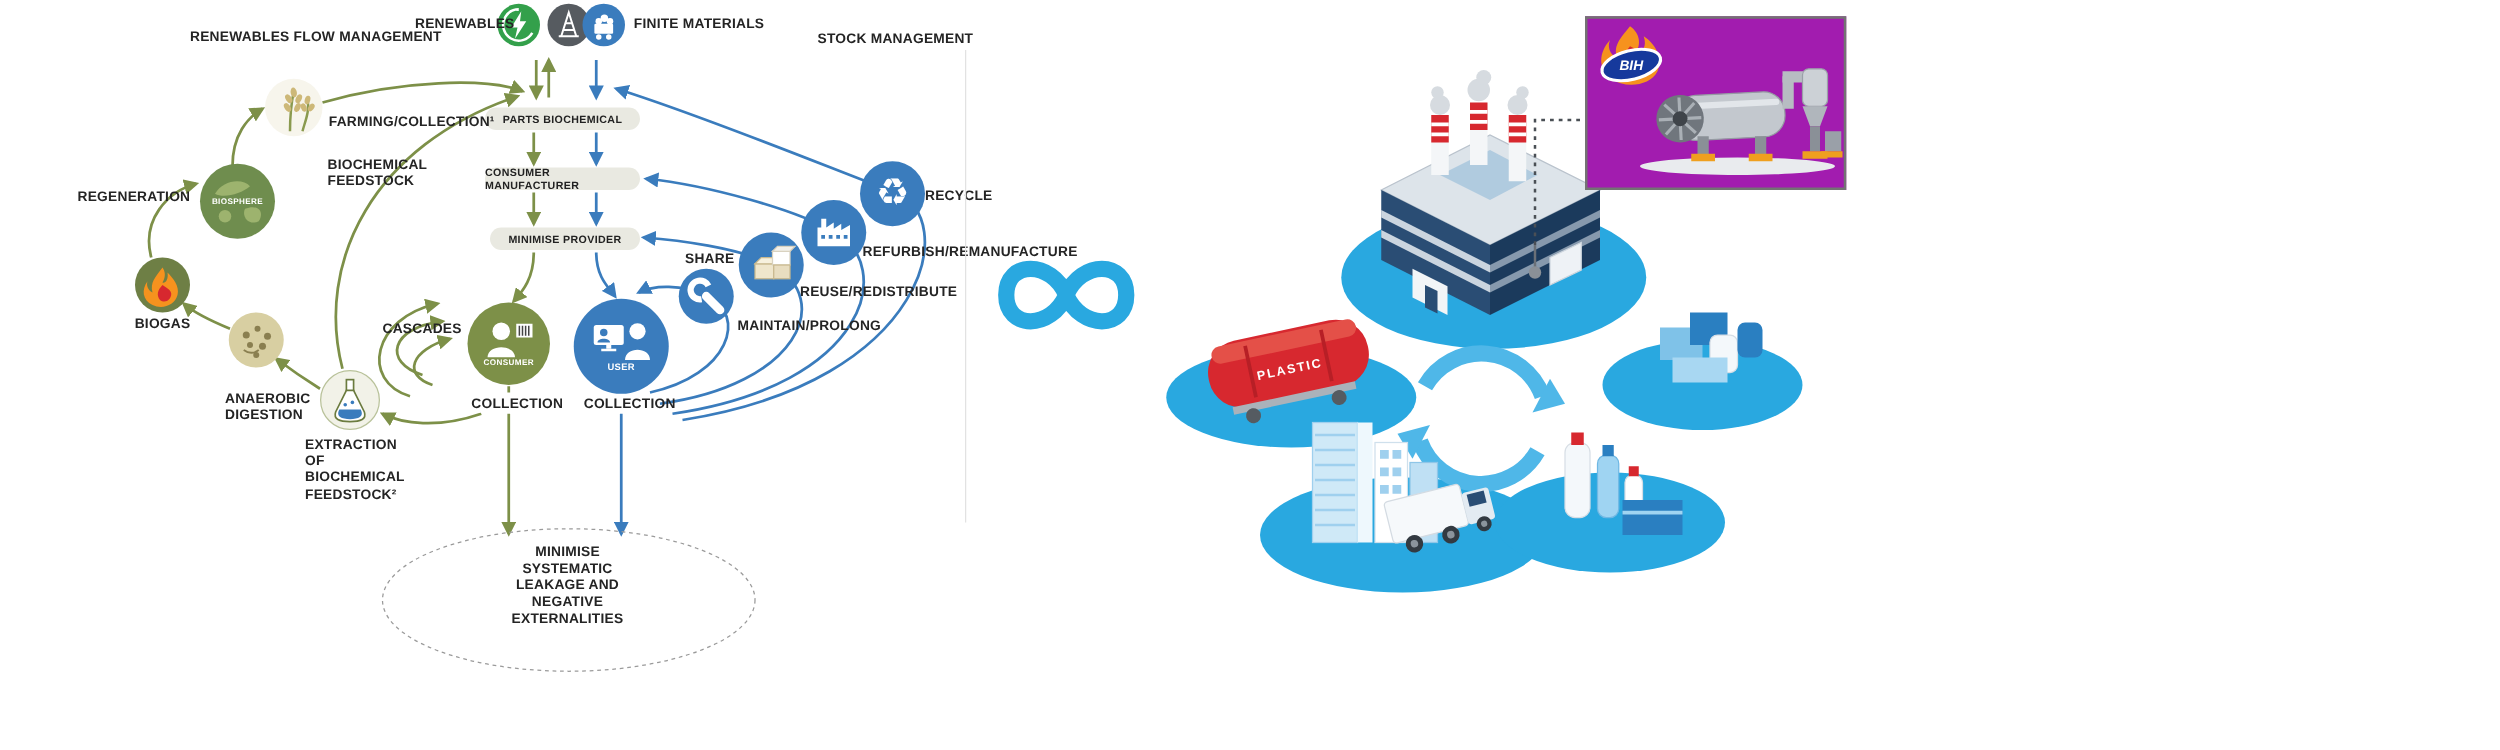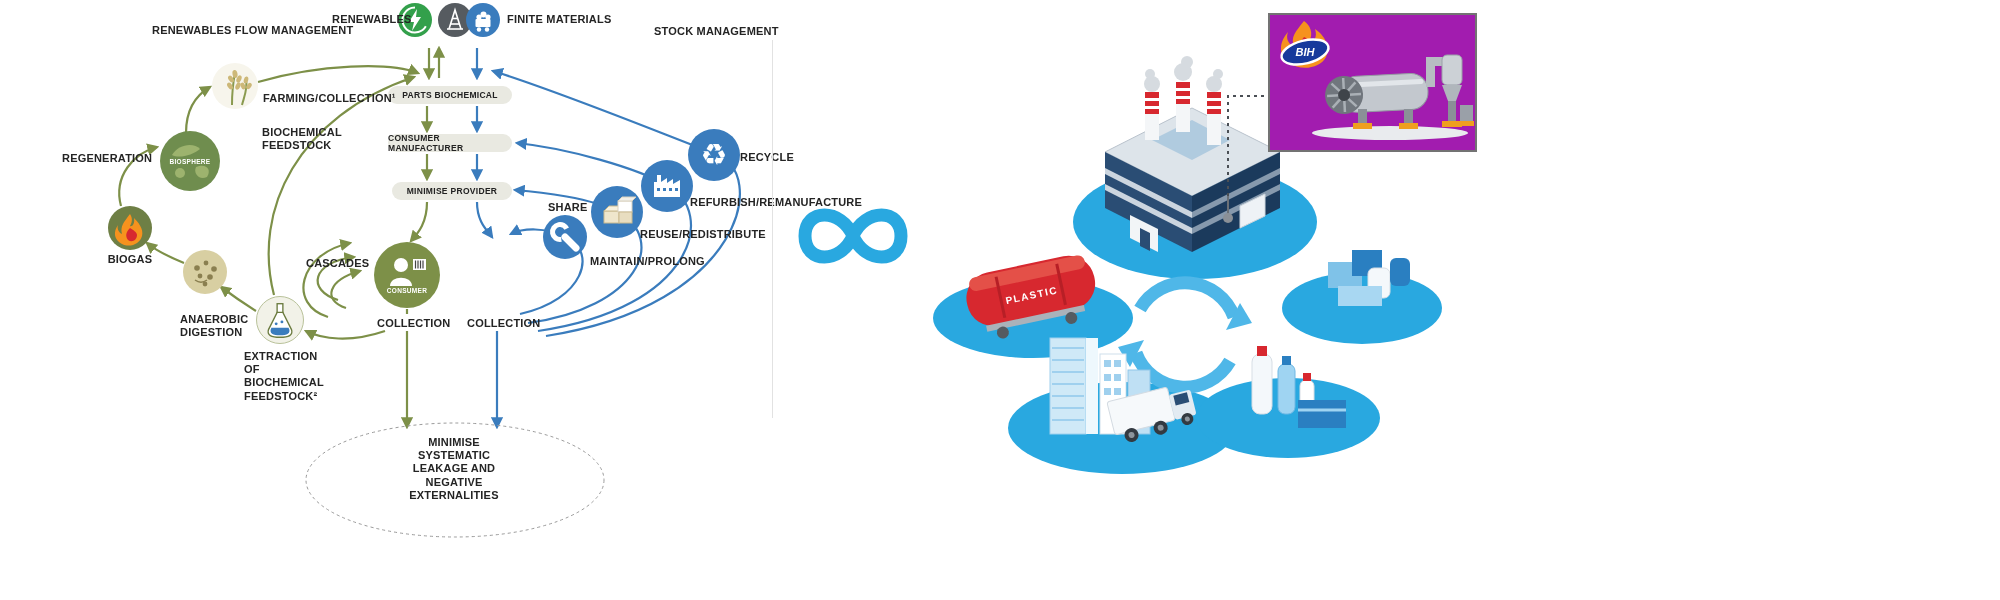--- a/index.html
+++ b/index.html
@@ -166,20 +166,32 @@
       <g stroke="#444" stroke-width="1.2">
           <line x1="29.5" y1="4.5" x2="29.5" y2="12.5"></line>
           <line x1="32" y1="4.5" x2="32" y2="12.5"></line>
           <line x1="34.5" y1="4.5" x2="34.5" y2="12.5"></line>
           <line x1="37" y1="4.5" x2="37" y2="12.5"></line>
         </g>
     </svg>
     <div class="cap" style="font-size:6.5px;margin-top:1px">CONSUMER</div>
   </div>
 
+  <div class="circ" style="left:459px;top:239px;width:76px;height:76px;background:#3a7cbd">
+    <svg width="48" height="32" viewBox="0 0 48 32">
+      <rect x="2" y="4" width="24" height="16" rx="2" fill="#fff"></rect>
+      <circle cx="10" cy="10" r="3" fill="#3a7cbd"></circle>
+      <path d="M5,18 C5,14 15,14 15,18 Z" fill="#3a7cbd"></path>
+      <rect x="12" y="20" width="4" height="3" fill="#fff"></rect>
+        <rect x="8" y="23" width="12" height="2" fill="#fff"></rect>
+      <circle cx="37" cy="9" r="6.5" fill="#fff"></circle>
+      <path d="M27,32 C27,21 47,21 47,32 Z" fill="#fff"></path>
+    </svg>
+    <div class="cap" style="font-size:7.5px;margin-top:1px">USER</div>
+  </div>
 
   <div class="circ" style="left:543px;top:215px;width:44px;height:44px;background:#3a7cbd">
     <svg width="44" height="44" viewBox="0 0 44 44">
       <circle cx="17" cy="17" r="7.5" stroke="#fff" stroke-width="5" fill="none" stroke-dasharray="33 14" transform="rotate(80 17 17)"></circle>
       <line x1="22" y1="22" x2="33" y2="33" stroke="#fff" stroke-width="7" stroke-linecap="round"></line>
     </svg>
   </div>
   <div class="circ" style="left:591px;top:186px;width:52px;height:52px;background:#3a7cbd">
     <svg width="52" height="52" viewBox="0 0 52 52">
       <rect x="13" y="25" width="15" height="12" fill="#efe6cc" stroke="#c9b98f"></rect>

